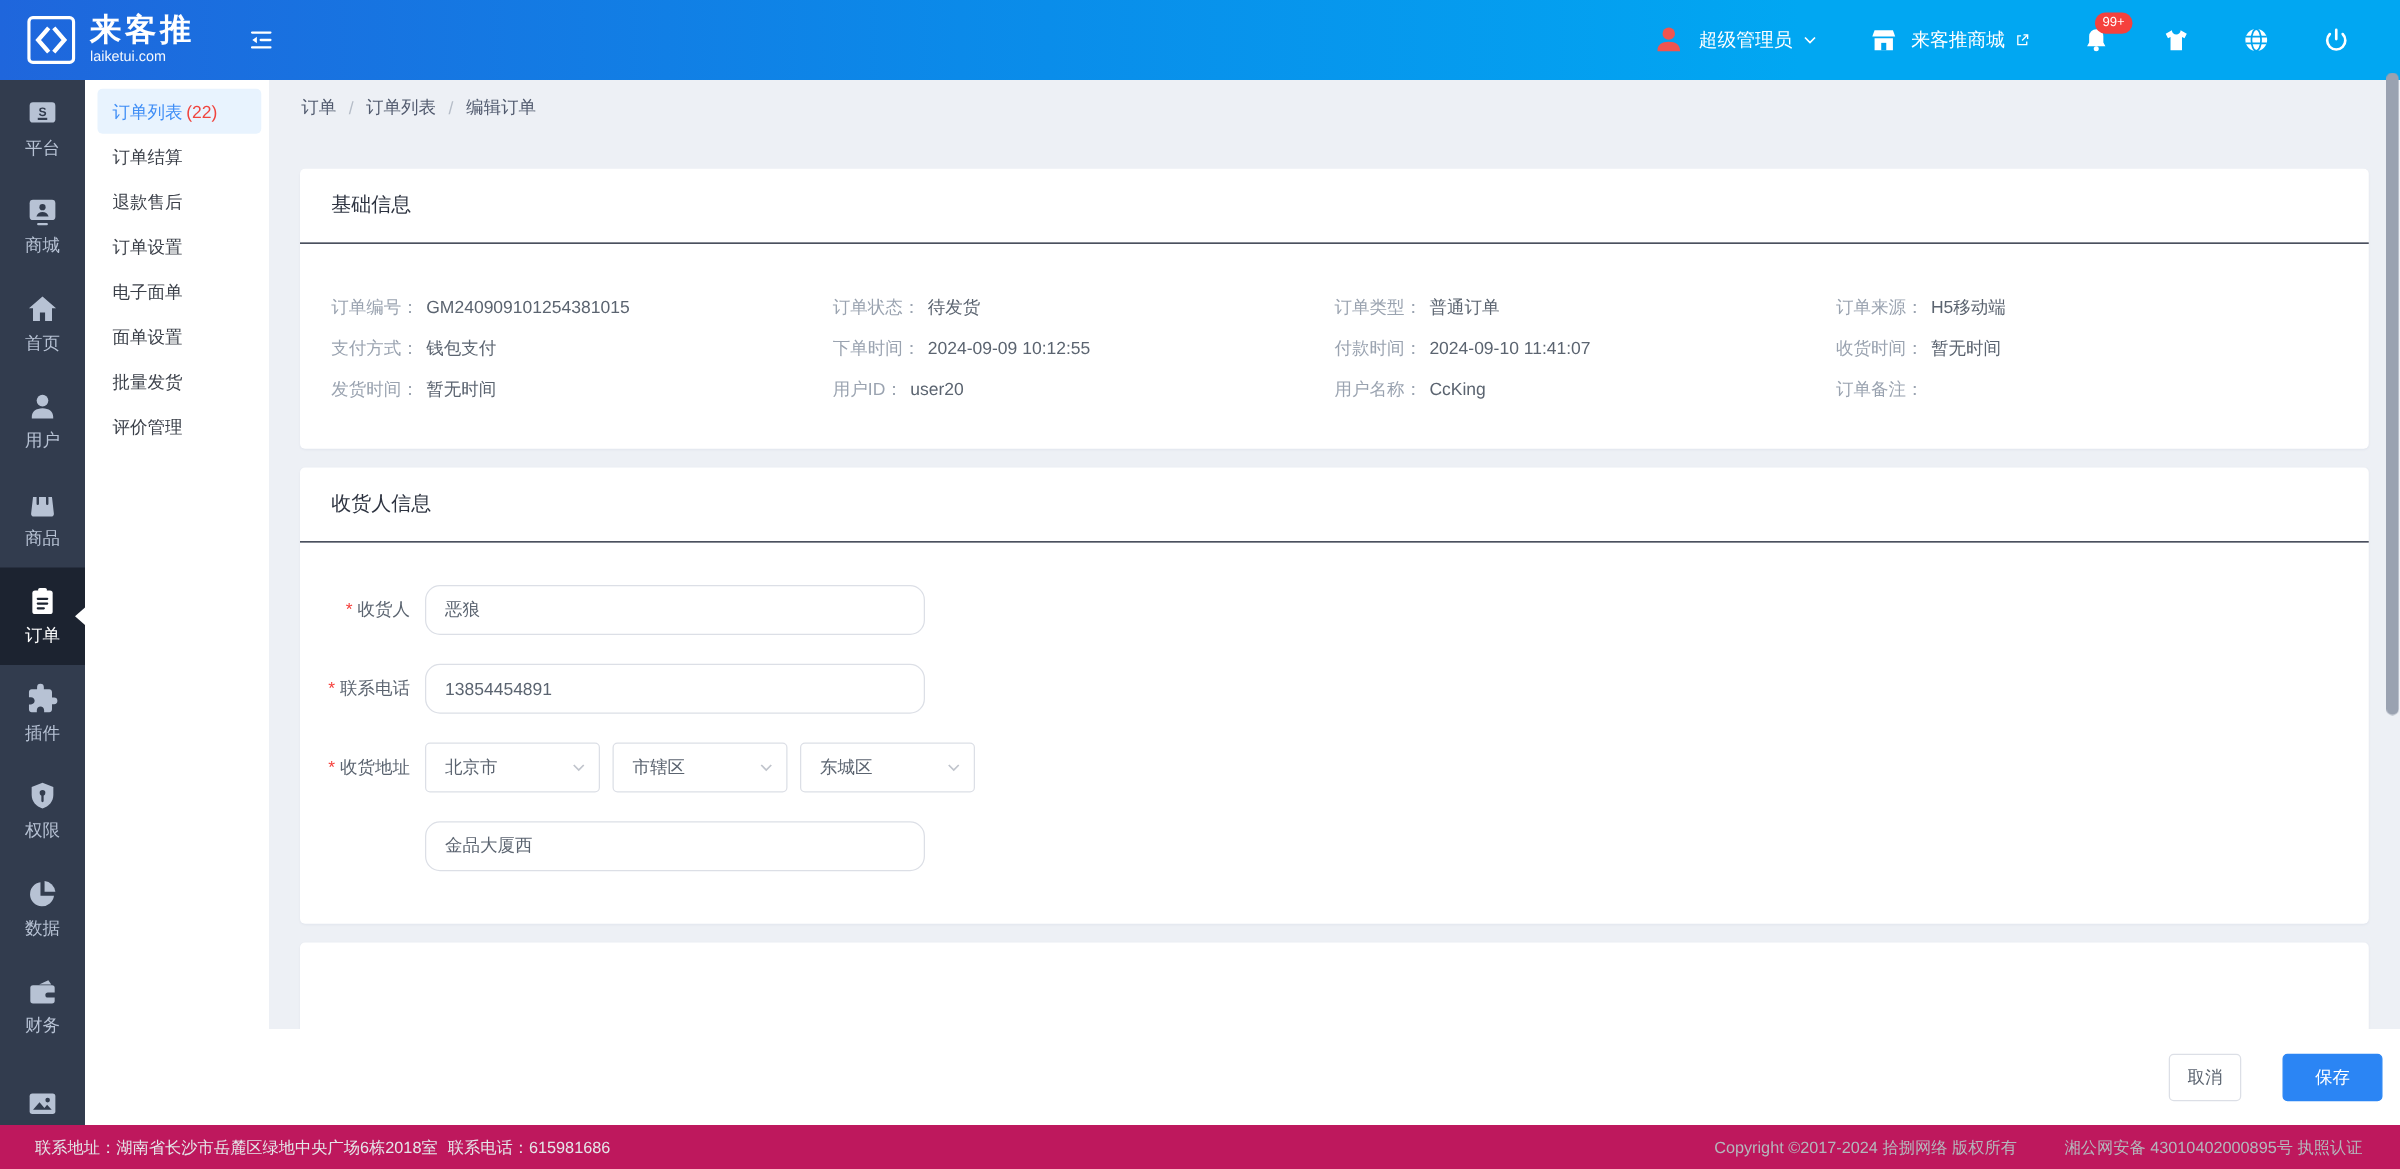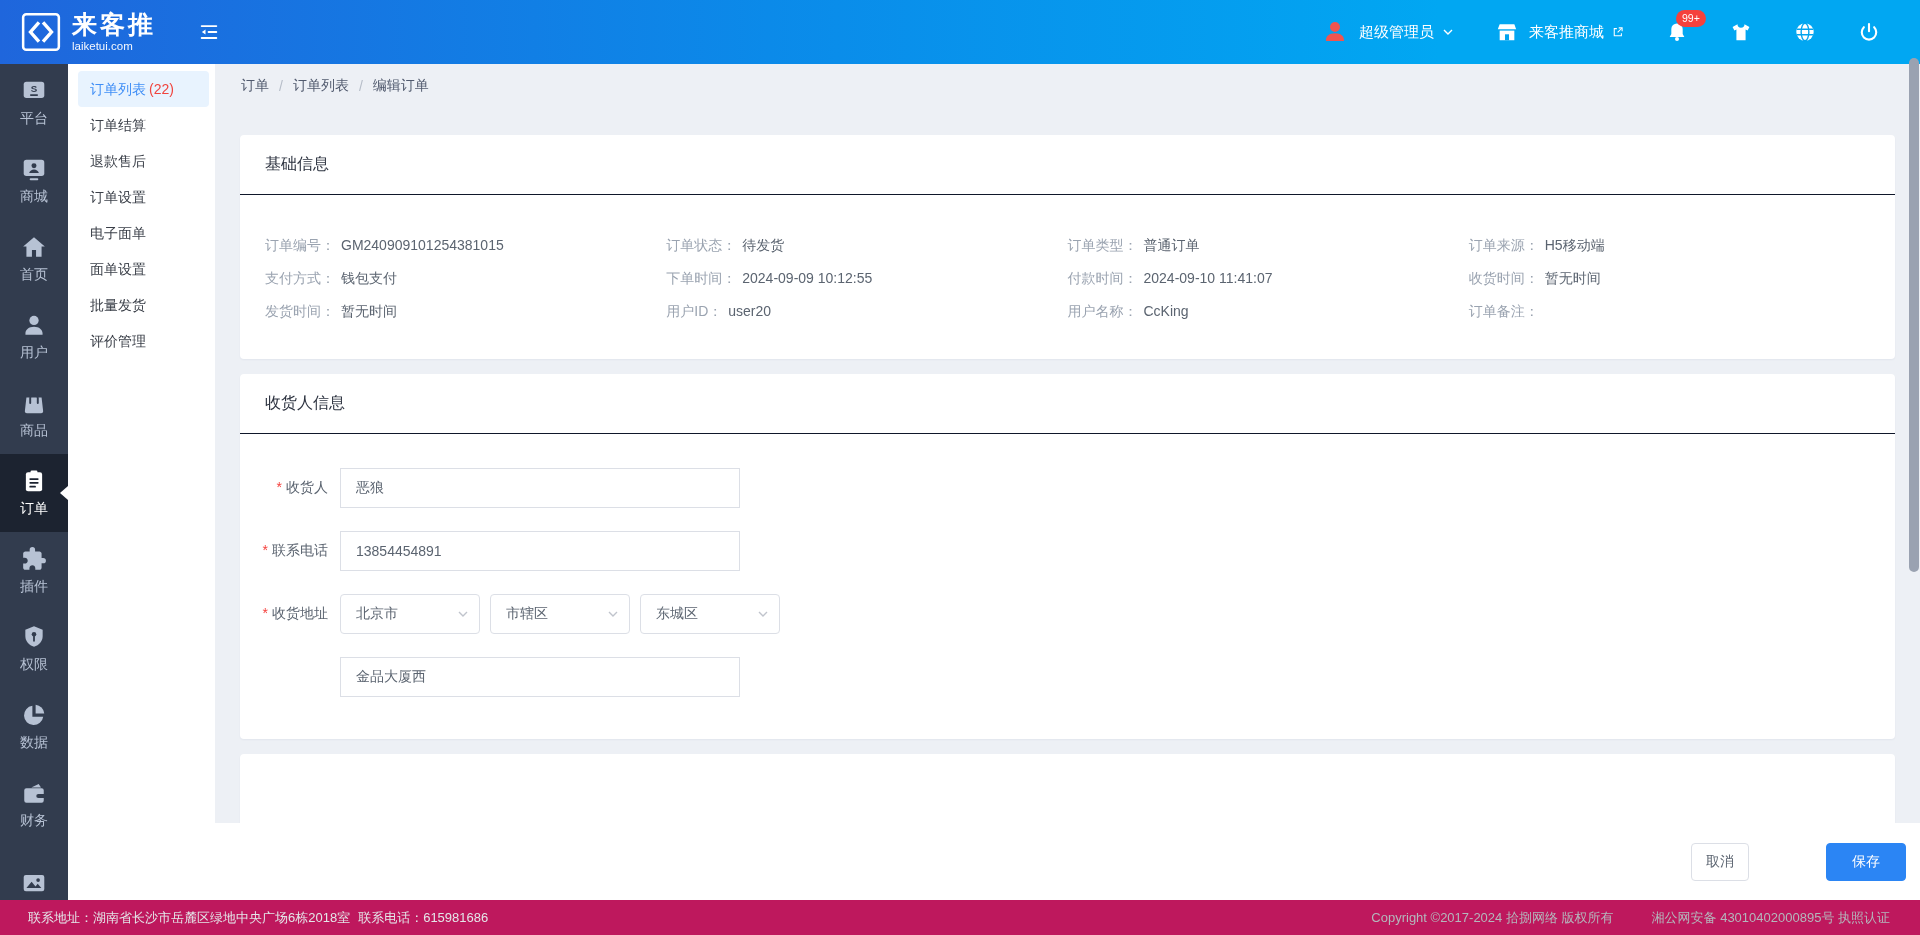--- a/index.html
+++ b/index.html
@@ -67,34 +67,34 @@
   .info-label { color:#9aa3b0; }
   .info-value { color:#5b6470; margin-left:6px; }
 
   #card-recipient { margin-top:15px; padding-bottom:42px; }
   .form { padding-top:34px; }
   .form-row { display:flex; align-items:center; margin-bottom:23px; }
   .form-row:last-child { margin-bottom:0; }
   .form-label { width:100px; text-align:right; padding-right:12px; font-size:14px;
     color:#5b6470; flex:none; }
   .star { color:#f5413d; margin-right:4px; }
-  .text-input { width:400px; height:40px; border:1px solid #dcdfe6; border-radius:0;
+  .text-input { width:400px; height:40px; border:1px solid #dcdfe6; border-radius:12px;
     padding:0 15px; font-size:14px; color:#5b6470; background:#fff; outline:none; }
   .select { width:140px; height:40px; border:1px solid #dcdfe6; border-radius:4px;
     display:flex; align-items:center; justify-content:space-between;
     padding:0 10px 0 15px; font-size:14px; color:#5b6470; margin-right:10px;
     background:#fff; cursor:pointer; }
   .select .sel-chev svg { width:12px; height:12px; display:block; color:#c0c4cc; }
 
   #card-next { margin-top:15px; height:90px; }
 
   
   .action-bar { position:fixed; left:215px; right:0; bottom:35px; height:77px;
     background:#fff; display:flex; align-items:center; justify-content:flex-end;
-    padding-right:14px; z-index:20;gap:44px; }
+    padding-right:14px; z-index:20; }
   .btn { height:38px; border-radius:4px; font-size:14px; cursor:pointer;
     font-family:inherit; }
   .btn-cancel { background:#fff; border:1px solid #dcdfe6; color:#5b6470;
     padding:0 14px; margin-right:33px; }
   .btn-save { background:#2b85f4; border:1px solid #2b85f4; color:#fff; padding:0 25px; }
 
   
   .footer { position:fixed; left:0; right:0; bottom:0; height:35px; background:#be185d;
     display:flex; align-items:center; justify-content:space-between;
     padding:0 30px 0 28px; font-size:13px; color:#e4e6e9; z-index:50; }

